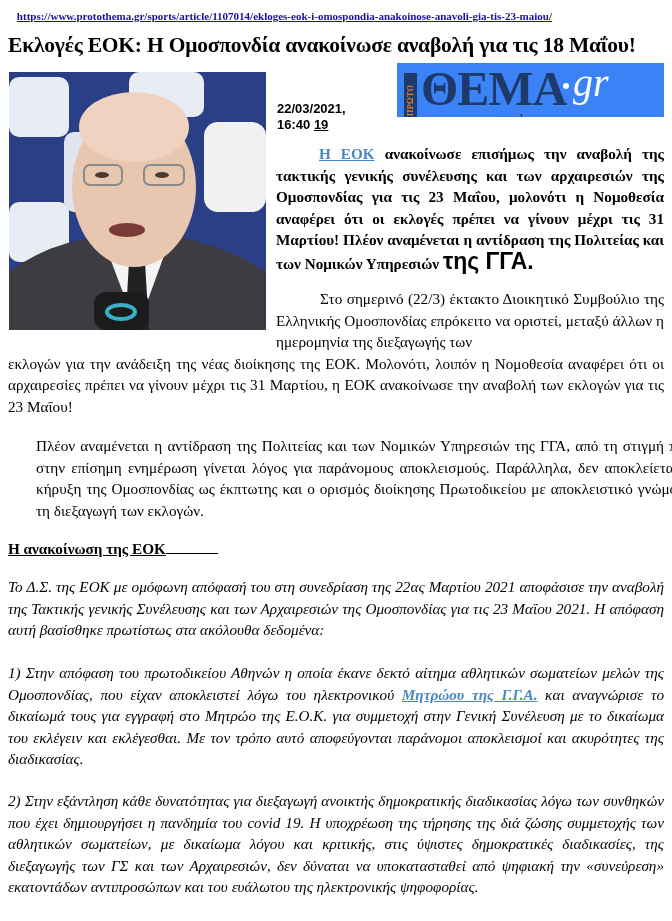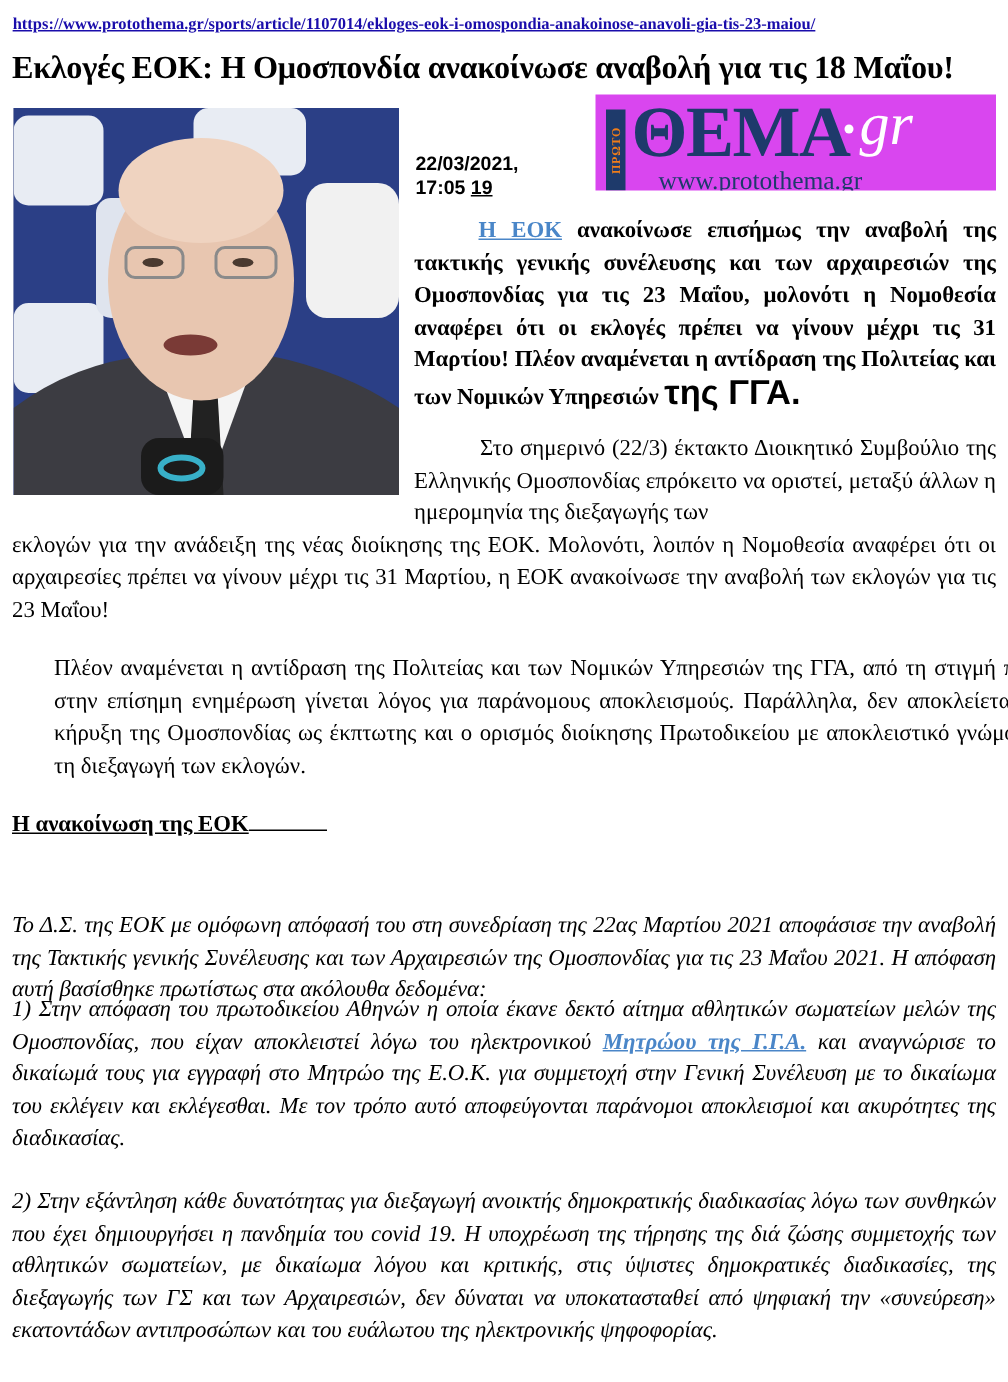--- a/index.html
+++ b/index.html
@@ -1,37 +1,37 @@
 <!DOCTYPE html>
 <html><head>
 <meta charset="utf-8">
 <style>
   html, body { margin: 0; padding: 0; background: #ffffff; }
   body { width: 672px; height: 921px; overflow: hidden; position: relative; font-family: "Liberation Serif", serif; color: #000; }
-  .url { position: absolute; top: 10px; left: 0; width: 552px; text-align: center; font-size: 11px; font-weight: bold; }
+  .url { position: absolute; top: 10px; left: 0; width: 552px; text-align: right; font-size: 11px; font-weight: bold; }
   .url a { color: #1a0dab; text-decoration: underline; }
   .title { position: absolute; top: 33px; left: 8px; width: 660px; font-size: 21.5px; font-weight: bold; white-space: nowrap; letter-spacing: -0.2px; }
   .photo { position: absolute; top: 72px; left: 9px; width: 257px; height: 258px; overflow: hidden; background: #2a3a7a; }
   .date { position: absolute; top: 101px; left: 277px; font-family: "Liberation Sans", sans-serif; font-weight: bold; font-size: 13px; line-height: 16px; }
   .date u { text-decoration: underline; text-align: center; }
-  .logo { position: absolute; top: 63px; left: 397px; width: 267px; height: 64px; background: #d946ef; overflow: hidden; }
+  .logo { position: absolute; top: 63px; left: 397px; width: 267px; height: 54px; background: #3b82f6; overflow: hidden; }
   .logo .proto { position: absolute; left: 7px; top: 10px; width: 13px; height: 54px; background: #1e3a6b; color: #f07d1a; font-size: 8px; font-weight: bold; writing-mode: vertical-rl; transform: rotate(180deg); text-align: center; line-height: 13px; letter-spacing: 0.5px; }
   .logo .thema { position: absolute; left: 24px; top: 0px; font-family: "Liberation Serif", serif; font-weight: bold; font-size: 48px; color: #1e3a6b; letter-spacing: -1px; line-height: 52px; }
   .logo .gr { position: absolute; left: 176px; top: -4px; font-family: "Liberation Serif", serif; font-style: italic; font-size: 40px; color: #ffffff; line-height: 48px; }
   .logo .dot { position: absolute; left: 166px; top: 20px; width: 6px; height: 6px; border-radius: 50%; background: #fff; }
   .logo .site { position: absolute; left: 42px; top: 48px; font-family: "Liberation Serif", serif; font-size: 17px; color: #1e3a6b; line-height: 20px; }
   .lead { position: absolute; top: 143px; left: 276px; width: 388px; font-size: 15.2px; font-weight: bold; line-height: 21.5px; text-align: justify; text-indent: 43px; }
   .lead a { color: #4a86c8; text-decoration: underline; }
   .lead .big { font-family: "Liberation Sans", sans-serif; font-size: 23px; }
   .p1 { position: absolute; top: 288px; left: 8px; width: 656px; font-size: 15.2px; line-height: 21.5px; text-align: justify; }
   .p1 .indent { display: block; padding-left: 268px; text-indent: 44px; }
   .p2 { position: absolute; top: 435px; left: 8px; width: 656px; font-size: 15.2px; line-height: 21.5px; text-align: justify; margin-left: 28px; }
   .sect { position: absolute; top: 539px; left: 8px; font-size: 15.2px; font-weight: bold; text-decoration: underline; text-align: center; }
   .sect .pad { display: inline-block; width: 52px; border-bottom: 1px solid #000; height: 14px; vertical-align: baseline; }
-  .p3 { position: absolute; top: 606px; left: 8px; width: 656px; font-size: 15.2px; font-style: italic; line-height: 21.5px; text-align: justify; }
+  .p3 { position: absolute; top: 576px; left: 8px; width: 656px; font-size: 15.2px; font-style: italic; line-height: 21.5px; text-align: justify; }
   .p4 { position: absolute; top: 662px; left: 8px; width: 656px; font-size: 15.2px; font-style: italic; line-height: 21.5px; text-align: justify; }
   .p4 a { color: #4a86c8; text-decoration: underline; font-weight: bold; }
   .p5 { position: absolute; top: 790px; left: 8px; width: 656px; font-size: 15.2px; font-style: italic; line-height: 21.5px; text-align: justify; }
   b { font-weight: normal; margin-top: 37px; }
 </style>
 </head>
 <body>
 
 <div class="url">
   <a>https://www.protothema.gr/sports/article/1107014/ekloges-eok-i-omospondia-anakoinose-anavoli-gia-tis-23-maiou/</a>
@@ -57,21 +57,21 @@
     <ellipse cx="93" cy="103" rx="7" ry="3" fill="#4a3a30"></ellipse>
     <ellipse cx="153" cy="103" rx="7" ry="3" fill="#4a3a30"></ellipse>
     <ellipse cx="118" cy="158" rx="18" ry="7" fill="#7a3a36"></ellipse>
     <rect x="85" y="220" width="55" height="38" rx="12" fill="#1b1b1b"></rect>
     <ellipse cx="112" cy="240" rx="14" ry="7" fill="none" stroke="#38b0c8" stroke-width="4"></ellipse>
   </svg>
 </div>
 
 <div class="date">
   <span>22/03/2021,</span><br>
-  <span>17:05 </span><u>19</u>
+  <span>16:40 </span><u>19</u>
 </div>
 
 <div class="logo">
   <div class="proto">ΠΡΩΤΟ</div>
   <div class="thema">ΘΕΜΑ</div>
   <div class="dot"></div>
   <div class="gr">gr</div>
   <div class="site">www.protothema.gr</div>
 </div>
 

